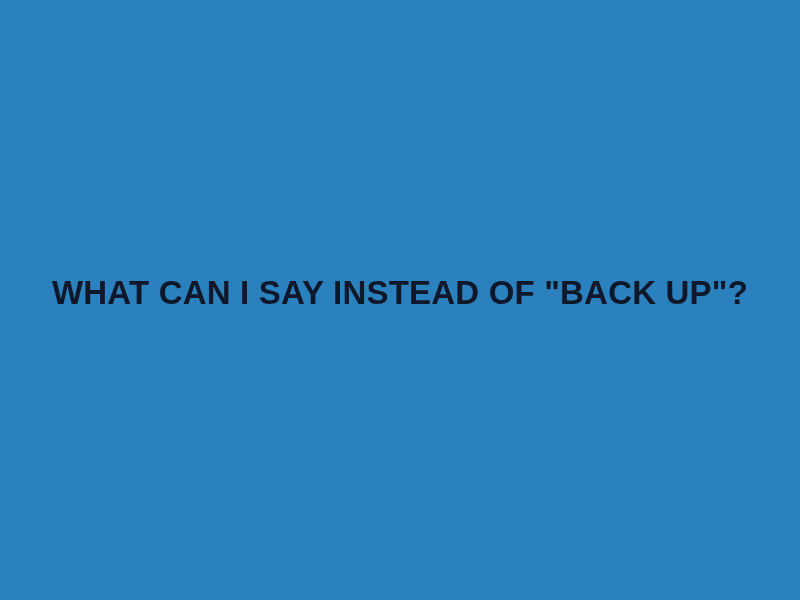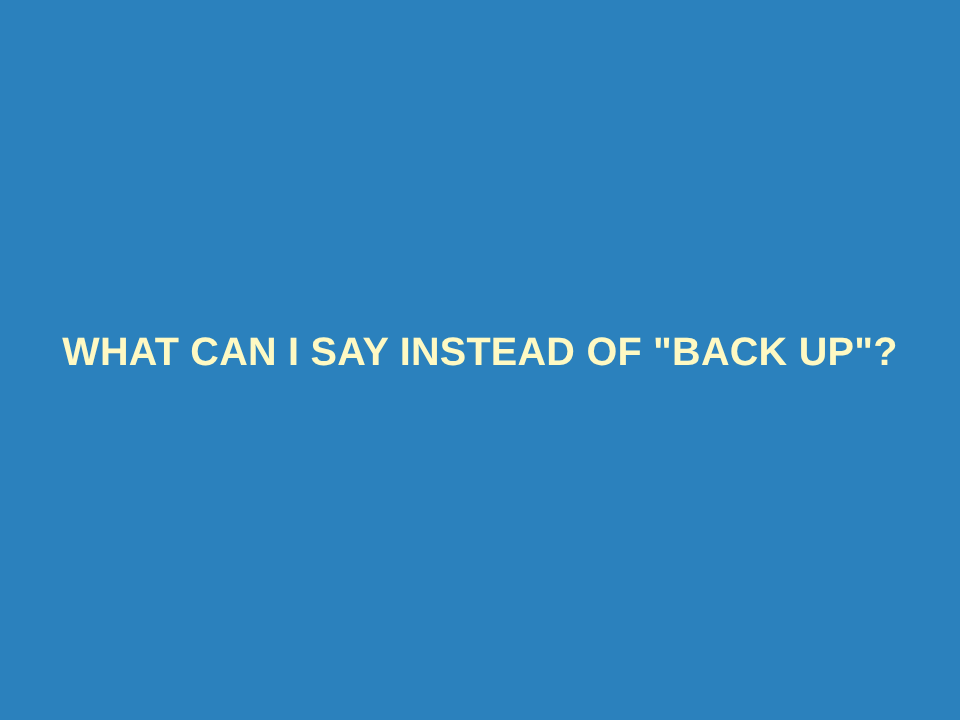--- a/index.html
+++ b/index.html
@@ -57,17 +57,17 @@
     -webkit-font-smoothing: antialiased;
   }
 </style>
 </head>
 <body>
 
 <div id="banner" style="background: rgb(43, 129, 189);">
 
   <div id="headline-block">
 
-    <h1 id="headline" style="color: #fef9c3;">WHAT CAN I SAY INSTEAD OF "BACK UP"?</h1>
+    <h1 id="headline" style="color: #0f172a;">WHAT CAN I SAY INSTEAD OF "BACK UP"?</h1>
 
   </div>
 
 </div>
 
 </body></html>

